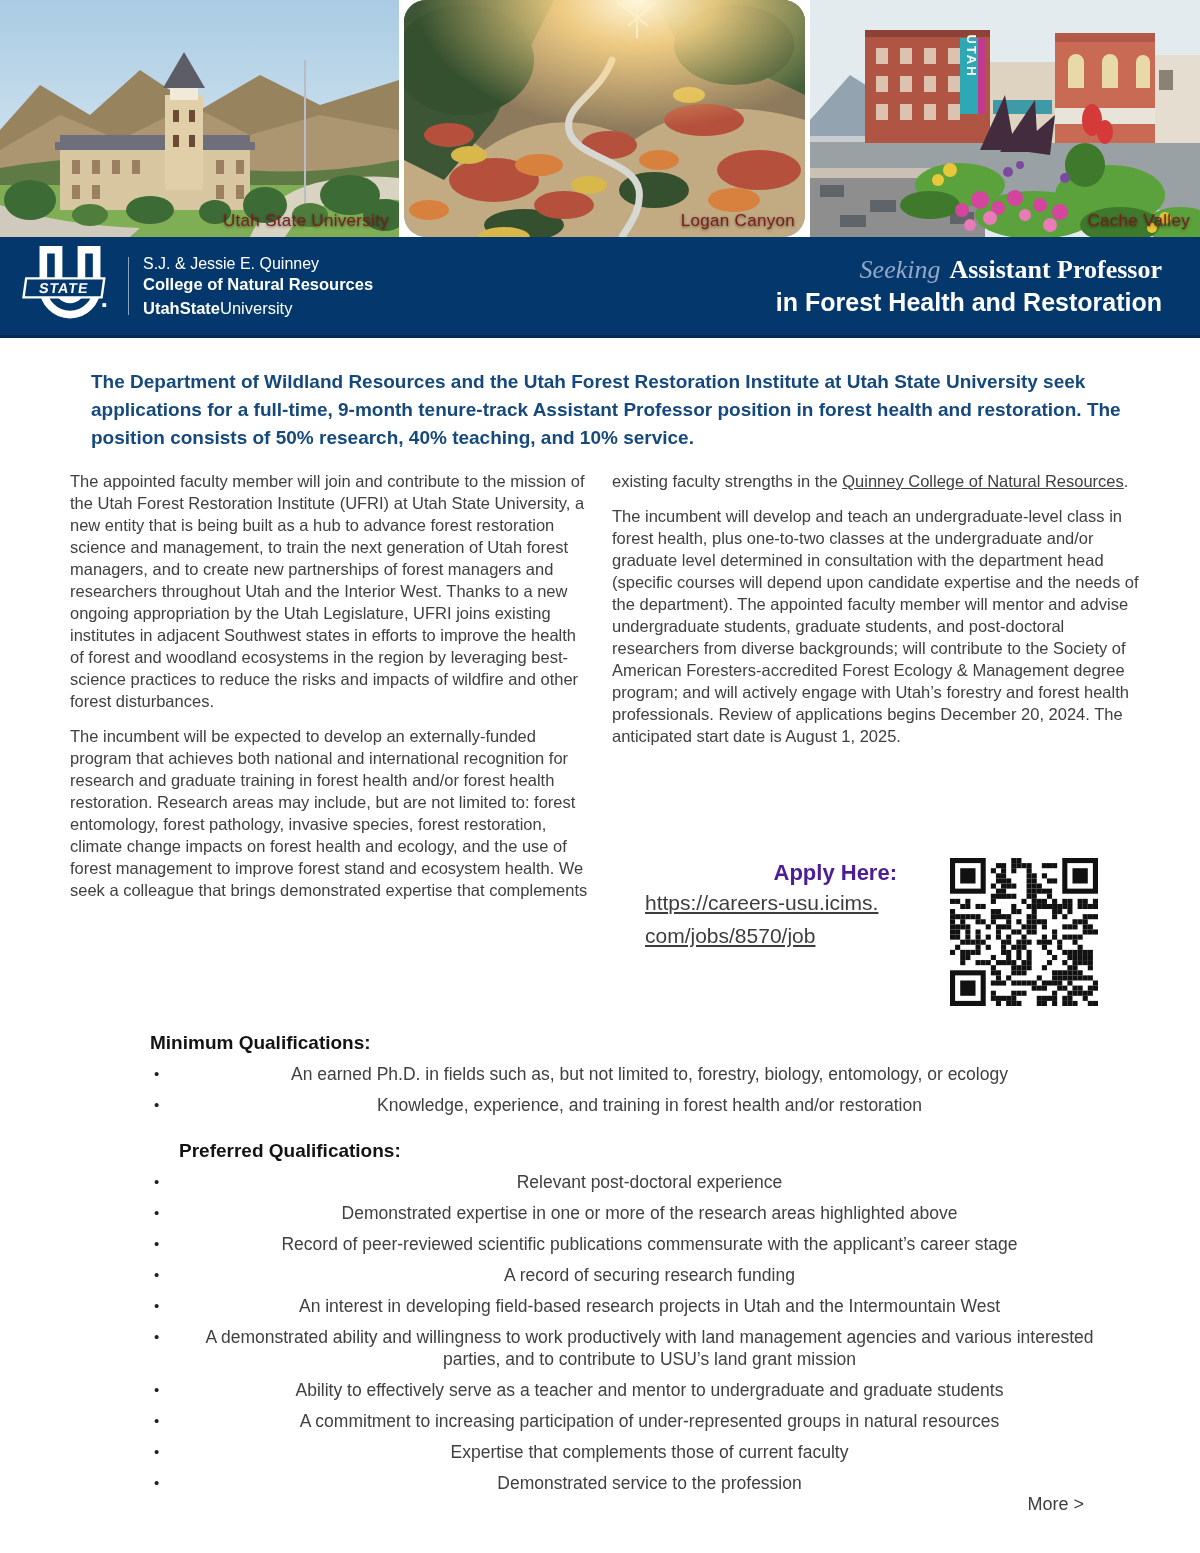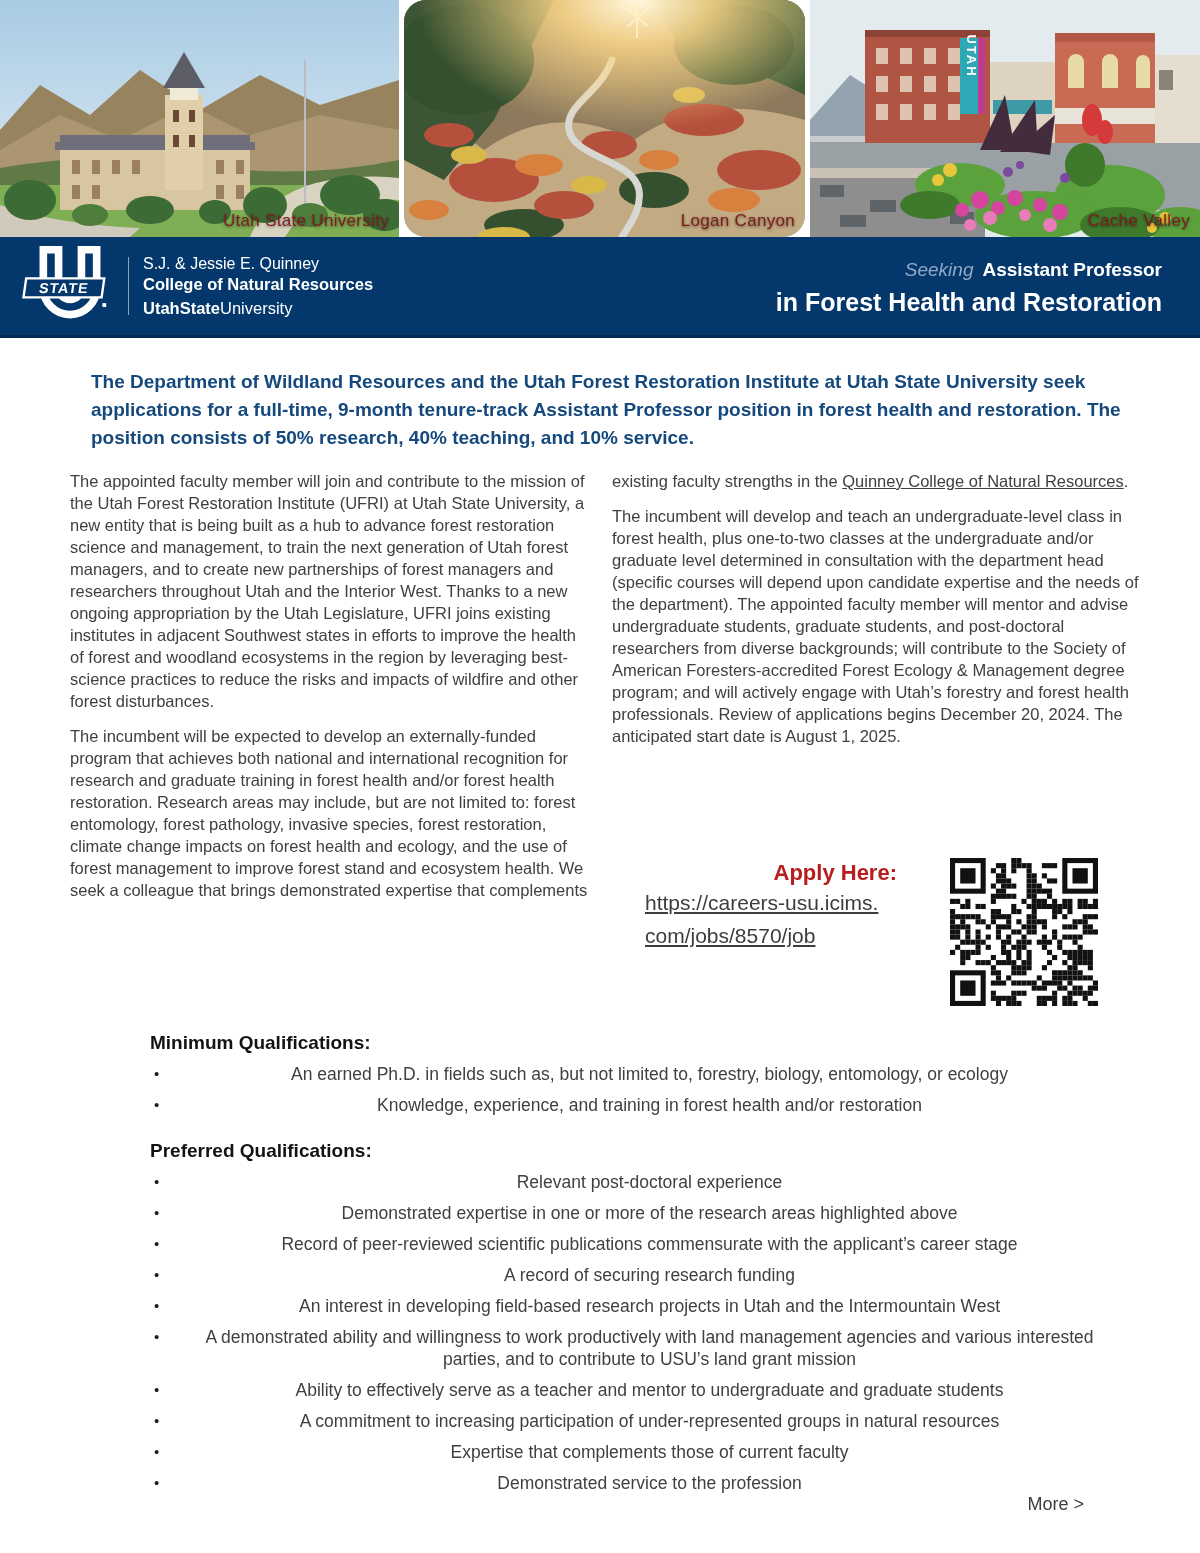--- a/index.html
+++ b/index.html
@@ -16,46 +16,46 @@
   
   .banner { position:absolute; left:0; top:237px; width:1200px; height:101px; background:#04386c; border-bottom:3px solid #022a52; display:flex; align-items:center; }
   .logo-wrap { margin-left:22px; width:96px; height:80px; position:relative; flex:0 0 auto; }
   .logo-divider { width:1px; height:58px; background:rgba(255,255,255,.55); margin:0 14px 0 10px; }
   .org { color:#fff; line-height:21px; }
   .org-line1 { font-size:16px; font-weight:400; }
   .org-line2 { font-size:16.5px; font-weight:700; }
   .org-line3 { font-size:16.5px; margin-top:3px; }
   .org-line3 .b { font-weight:700; }
   .banner-right { margin-left:auto; margin-right:38px; text-align:right; color:#fff; line-height:33px; }
-  .banner-right .row1 { font-size:19px; }
+  .banner-right .row1 { font-size:26px;font-family:Liberation Serif, serif; }
   .seeking { font-style:italic; font-weight:400; color:#93a9c7; margin-right:9px; }
   .title-bold { font-weight:700; }
   .banner-right .row2 { font-size:25px; font-weight:700; }
 
   
   .intro { position:absolute; left:70px; top:368px; width:1048px; font-size:19px; font-weight:700; color:#15497d; line-height:28px;margin-left:21px; }
 
   
   .col { position:absolute; top:470px; font-size:16.5px; color:#404040; line-height:22px; }
   .col-left  { left:70px;  width:524px; }
   .col-right { left:612px; width:532px; }
   .col p + p { margin-top:13px; }
   .inline-link { text-decoration:underline; color:#404040; cursor:pointer; }
 
   
   .apply-block { position:absolute; left:645px; top:860px; width:252px; }
-  .apply-heading { font-size:22px; font-weight:700; color:#b91c1c; text-align:right; }
+  .apply-heading { font-size:22px; font-weight:700; color:#4c1d95; text-align:right; }
   .apply-links { font-size:21px; color:#3d3d3d; line-height:33px; }
   .apply-links span { display:block; text-decoration:underline; cursor:pointer; }
   .qr { position:absolute; left:950px; top:858px; width:148px; height:148px; background:#fff; }
 
   
   .quals { position:absolute; left:150px; top:1032px; width:965px; }
   .qual-heading { font-size:19px; font-weight:700; color:#131313; margin-bottom:9px; }
-  .qual-heading.second { margin-top:24px; }
+  .qual-heading.second { margin-top:24px;margin-left:29px; }
   ul.qlist { list-style:none; }
   ul.qlist li { display:flex; margin-bottom:9px; font-size:17.5px; color:#404040; line-height:22px; }
   ul.qlist .blt { flex:0 0 34px; font-size:15px; padding-left:4px; color:#222; }
   ul.qlist .blt-text { flex:1;text-align:center; }
 
   
   .more { position:absolute; right:116px; top:1494px; font-size:18px; color:#3d3d3d; cursor:pointer; }
 </style>
 </head>
 <body>

